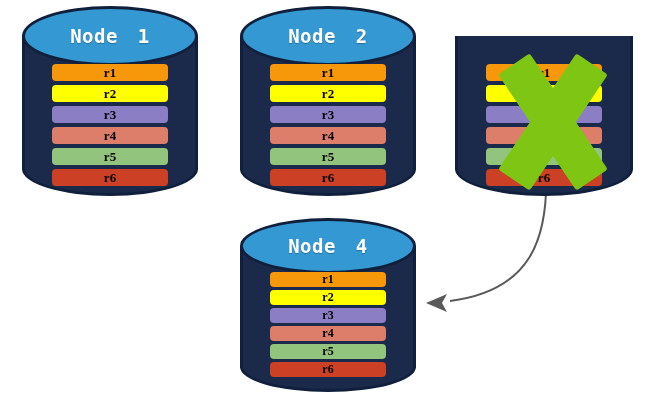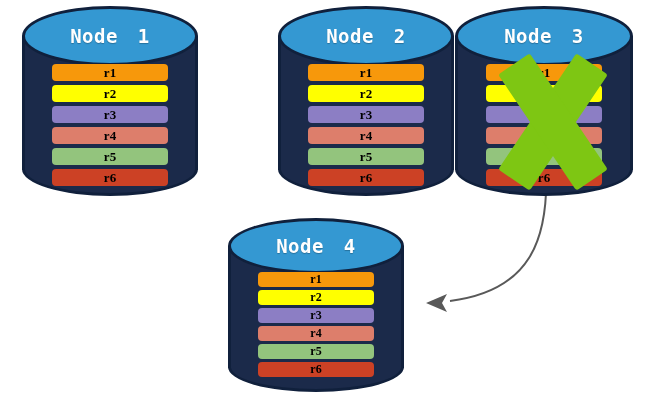--- a/index.html
+++ b/index.html
@@ -109,56 +109,53 @@
     <div class="rows" style="left: 30px; top: 58px; width: 116px; gap: 4px;">
         <div class="row-bar" style="height: 17px; background: rgb(247, 152, 11); font-size: 13px;">r1</div>
         <div class="row-bar" style="height: 17px; background: rgb(255, 255, 0); font-size: 13px;">r2</div>
         <div class="row-bar" style="height: 17px; background: rgb(140, 126, 196); font-size: 13px;">r3</div>
         <div class="row-bar" style="height: 17px; background: rgb(221, 126, 107); font-size: 13px;">r4</div>
         <div class="row-bar" style="height: 17px; background: rgb(147, 196, 125); font-size: 13px;">r5</div>
         <div class="row-bar" style="height: 17px; background: rgb(204, 65, 37); font-size: 13px;">r6</div>
       </div>
 
   </div>
-    <div class="node" style="left: 240px; top: 6px; width: 176px; height: 190px; margin-left: 38px;">
+    <div class="node" style="left: 240px; top: 6px; width: 176px; height: 190px;">
     <div class="cyl-bottom" style="height: 54px;"></div>
     <div class="cyl-side" style="top: 30px; bottom: 26px;"></div>
     <div class="cyl-top" style="height: 60px;">
       <span class="node-title">Node 2</span>
     </div>
     <div class="rows" style="left: 30px; top: 58px; width: 116px; gap: 4px;">
         <div class="row-bar" style="height: 17px; background: rgb(247, 152, 11); font-size: 13px;">r1</div>
         <div class="row-bar" style="height: 17px; background: rgb(255, 255, 0); font-size: 13px;">r2</div>
         <div class="row-bar" style="height: 17px; background: rgb(140, 126, 196); font-size: 13px;">r3</div>
         <div class="row-bar" style="height: 17px; background: rgb(221, 126, 107); font-size: 13px;">r4</div>
         <div class="row-bar" style="height: 17px; background: rgb(147, 196, 125); font-size: 13px;">r5</div>
         <div class="row-bar" style="height: 17px; background: rgb(204, 65, 37); font-size: 13px;">r6</div>
       </div>
 
   </div>
     <div class="node" style="left: 455px; top: 6px; width: 178px; height: 190px;">
     <div class="cyl-bottom" style="height: 54px;"></div>
     <div class="cyl-side" style="top: 30px; bottom: 26px;"></div>
-    <div class="cyl-top" style="height: 60px;">
-      <span class="node-title">Node 3</span>
-    </div>
     <div class="rows" style="left: 31px; top: 58px; width: 116px; gap: 4px;">
         <div class="row-bar" style="height: 17px; background: rgb(247, 152, 11); font-size: 13px;">r1</div>
         <div class="row-bar" style="height: 17px; background: rgb(255, 255, 0); font-size: 13px;">r2</div>
         <div class="row-bar" style="height: 17px; background: rgb(140, 126, 196); font-size: 13px;">r3</div>
         <div class="row-bar" style="height: 17px; background: rgb(221, 126, 107); font-size: 13px;">r4</div>
         <div class="row-bar" style="height: 17px; background: rgb(147, 196, 125); font-size: 13px;">r5</div>
         <div class="row-bar" style="height: 17px; background: rgb(204, 65, 37); font-size: 13px;">r6</div>
       </div>
     <div class="fail-x">
       <div class="xbar a"></div>
       <div class="xbar b"></div>
     </div>
   </div>
-    <div class="node" style="left: 228px; top: 218px; width: 176px; height: 174px;">
+    <div class="node" style="left: 240px; top: 218px; width: 176px; height: 174px;">
     <div class="cyl-bottom" style="height: 50px;"></div>
     <div class="cyl-side" style="top: 28px; bottom: 24px;"></div>
     <div class="cyl-top" style="height: 56px;">
       <span class="node-title">Node 4</span>
     </div>
     <div class="rows" style="left: 30px; top: 54px; width: 116px; gap: 3px;">
         <div class="row-bar" style="height: 15px; background: rgb(247, 152, 11); font-size: 12px;">r1</div>
         <div class="row-bar" style="height: 15px; background: rgb(255, 255, 0); font-size: 12px;">r2</div>
         <div class="row-bar" style="height: 15px; background: rgb(140, 126, 196); font-size: 12px;">r3</div>
         <div class="row-bar" style="height: 15px; background: rgb(221, 126, 107); font-size: 12px;">r4</div>

